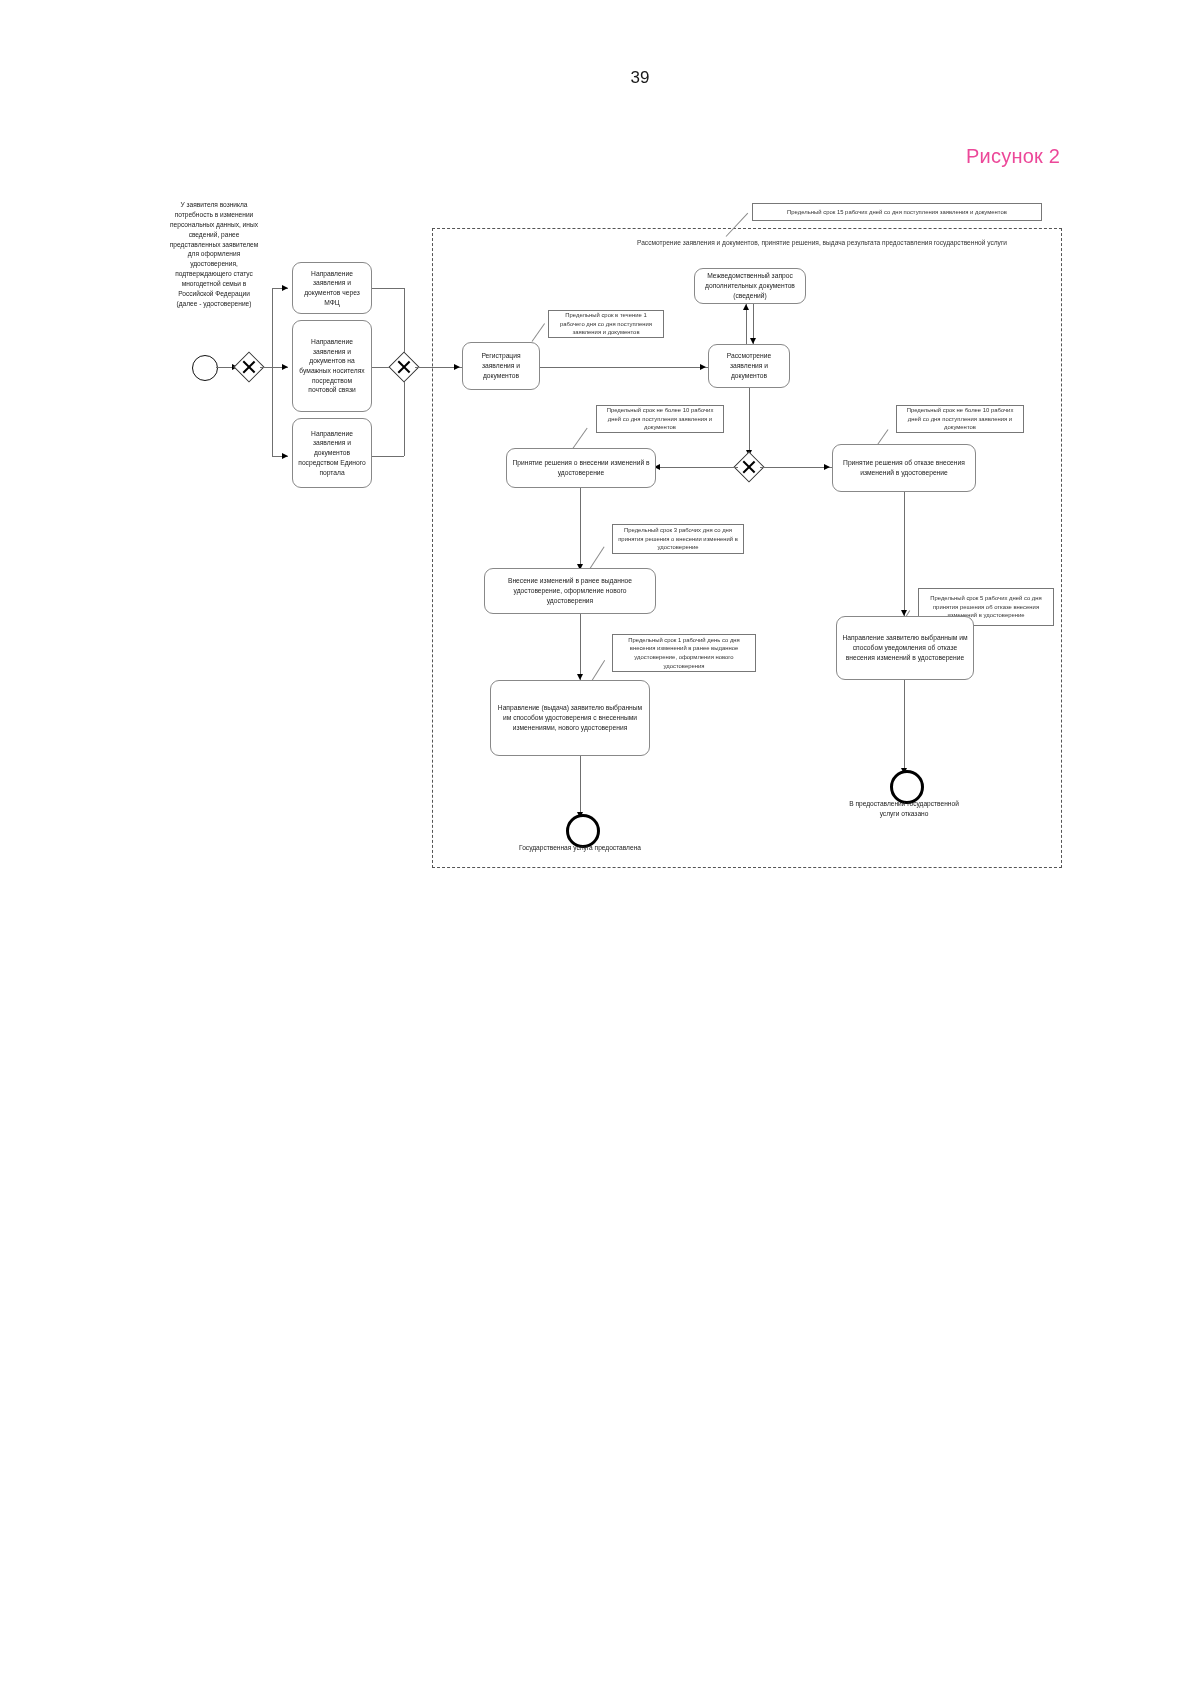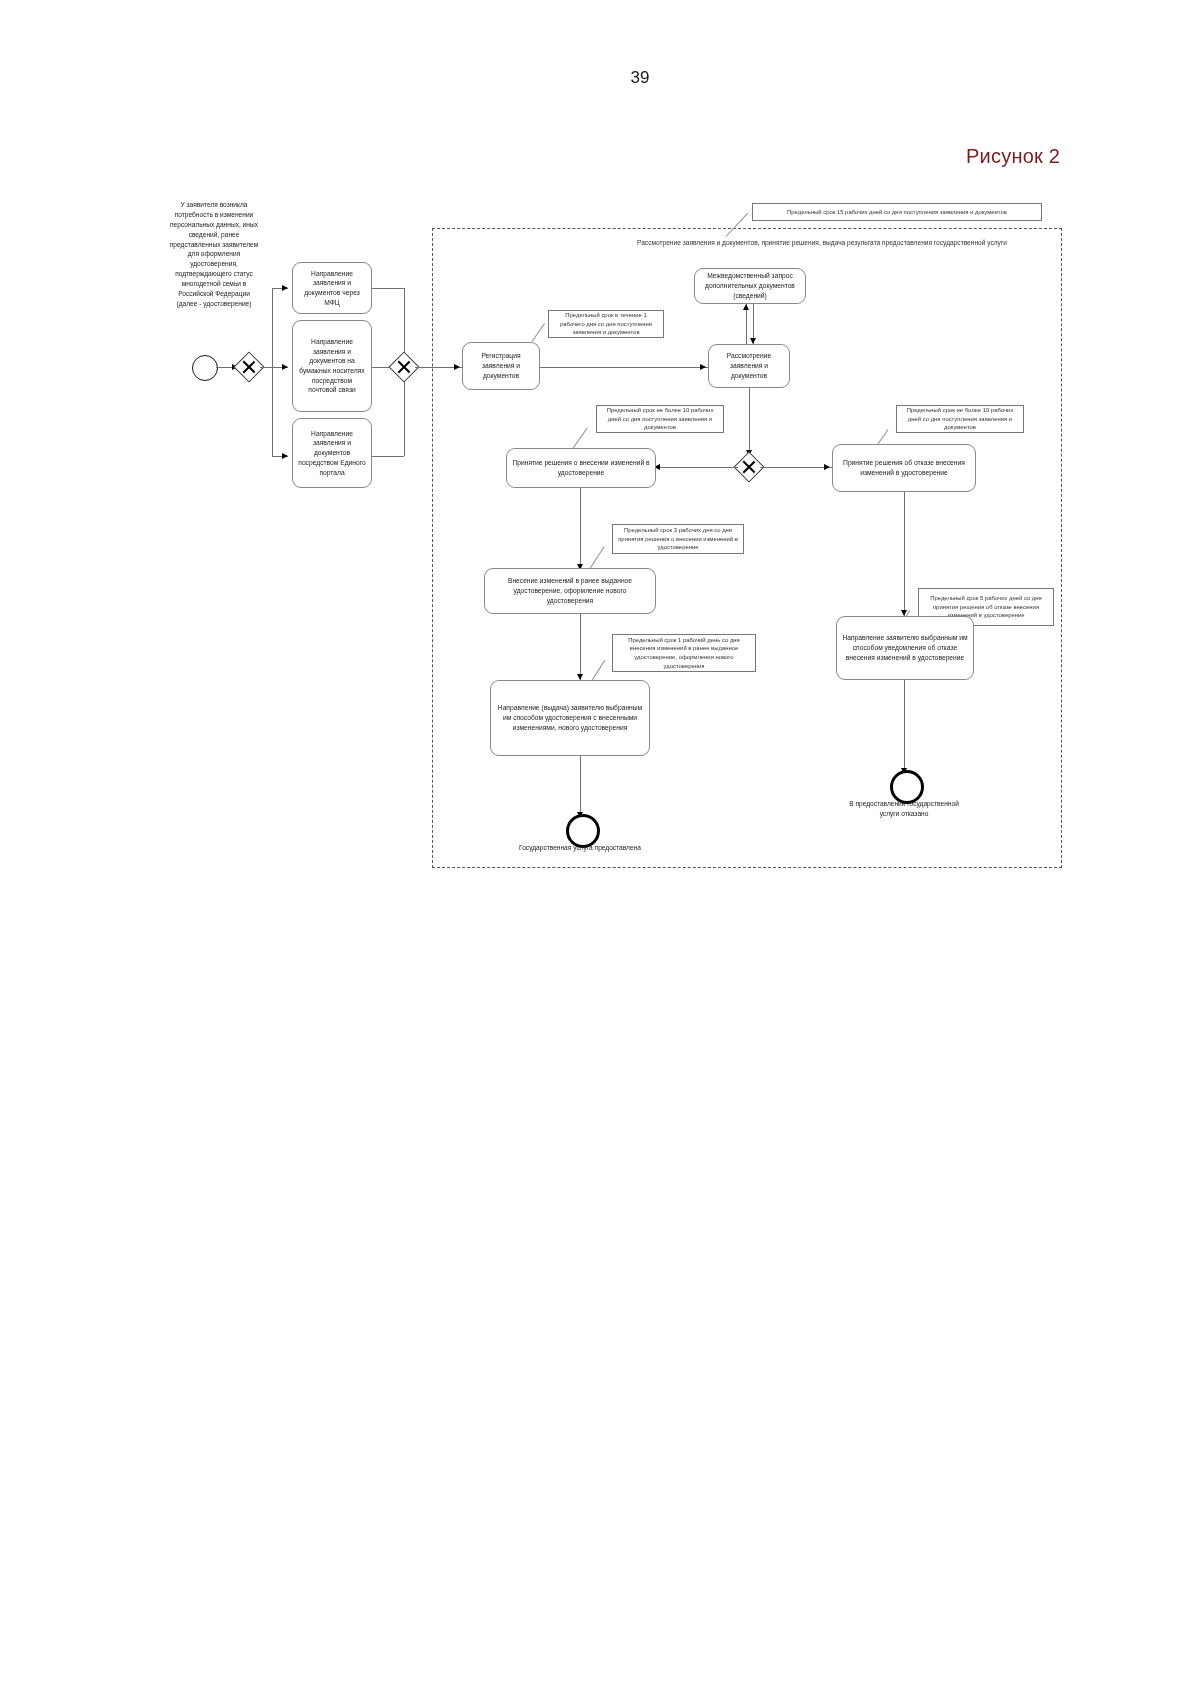--- a/index.html
+++ b/index.html
@@ -9,21 +9,21 @@
     color:#000;
   }
   #page{position:absolute;inset:0;}
 
   .page-number{
     position:absolute;top:68px;left:0;width:1200px;text-align:center;
     font-size:17px;color:#1a1a1a;padding-left:40px;
   }
   .figure-caption{
     position:absolute;top:145px;right:140px;
-    font-size:20px;color:#7f1d1d;letter-spacing:.2px;
+    font-size:20px;color:#ec4899;letter-spacing:.2px;
   }
 
   
   .lane{
     position:absolute;left:432px;top:228px;width:630px;height:640px;
     border:1px dashed #555;box-sizing:border-box;
   }
   .lane-title{
     position:absolute;left:612px;top:238px;width:420px;text-align:center;
     font-size:6.6px;line-height:1.5;color:#333;

